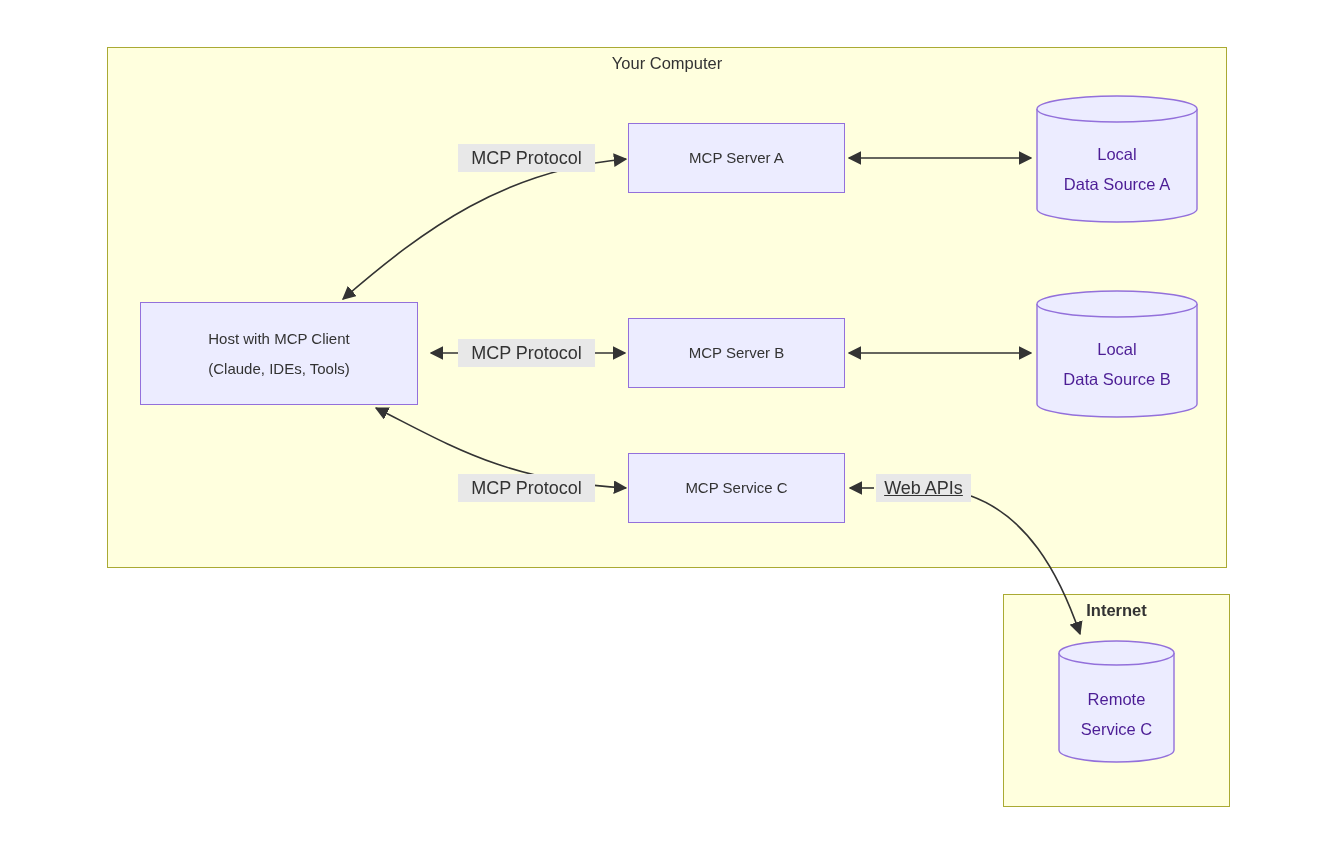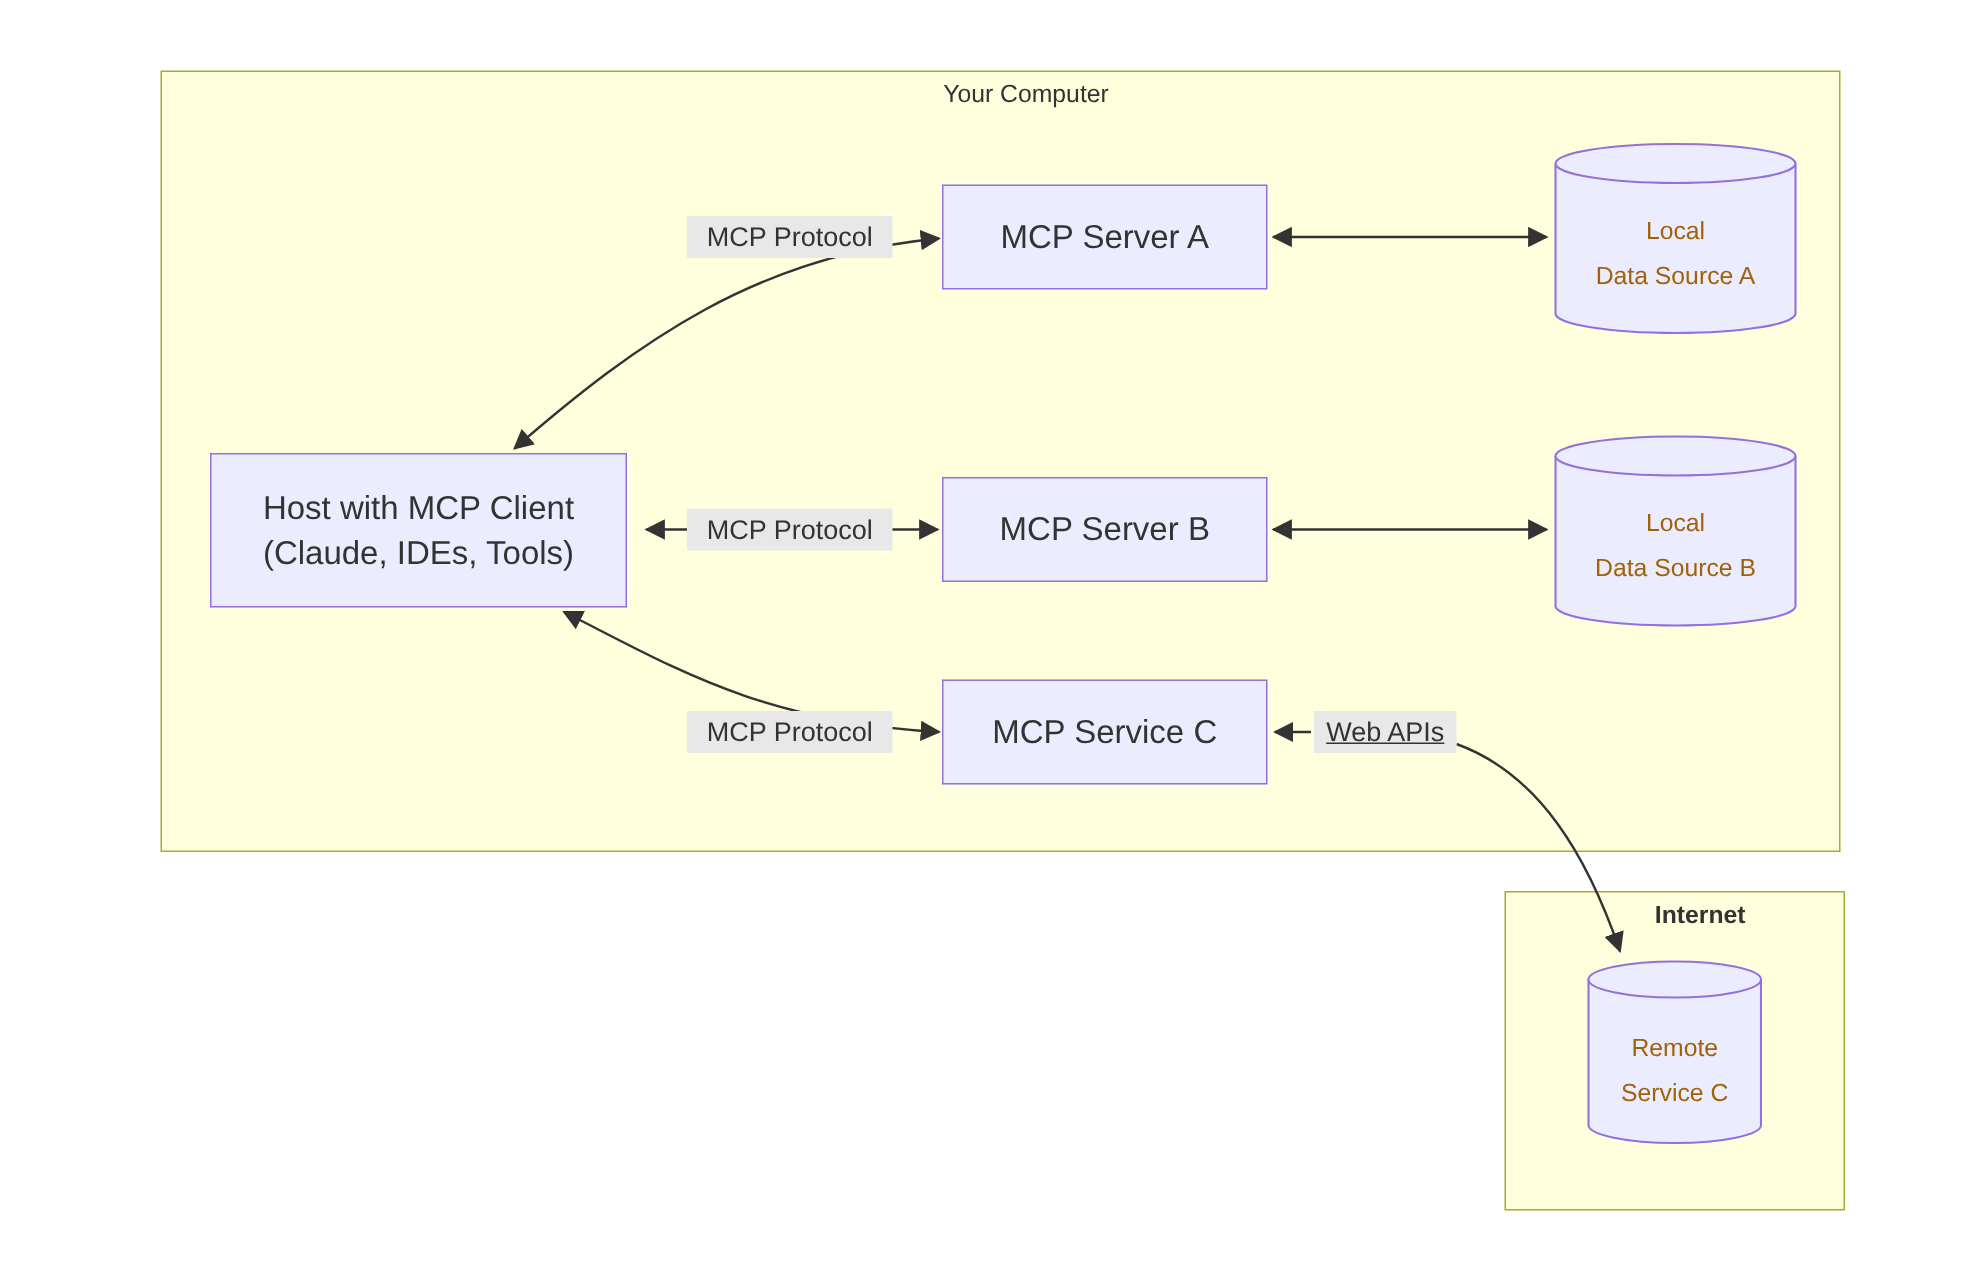--- a/index.html
+++ b/index.html
@@ -6,34 +6,34 @@
   .canvas {
     position:relative; width:1318px; height:858px; background:#ffffff;
     font-family:"Liberation Sans", sans-serif; color:#333333; overflow:hidden;
   }
   .cluster {
     position:absolute; background:#ffffde; border:1px solid #aaaa33; z-index:0;
     box-sizing:border-box;
   }
   .cluster-title {
     position:absolute; top:6px; left:0; width:100%; text-align:center;
-    font-size:16.5px; color:#333333; z-index:2;margin-left:17px;
+    font-size:16.5px; color:#333333; z-index:2;
   }
   .edges { position:absolute; left:0; top:0; z-index:1; }
   .node {
     position:absolute; background:#ececff; border:1.4px solid #9370db;
     box-sizing:border-box; display:flex; flex-direction:column;
     align-items:center; justify-content:center; text-align:center;
-    font-size:22px; line-height:30px; z-index:2;
+    font-size:15px; line-height:30px; z-index:2;
   }
   .cyl { position:absolute; z-index:2; }
   .cyl svg { position:absolute; left:0; top:0; }
   .cyl-text {
     position:absolute; left:0; right:0; top:44px; text-align:center;
-    font-size:16.5px; line-height:30px; color:#a16207;
+    font-size:16.5px; line-height:30px; color:#4c1d95;
   }
   .edge-label {
     position:absolute; background:#e8e8e8; color:#333333; font-size:18px;
     height:28px; line-height:28px; text-align:center; z-index:3;
     box-sizing:border-box;
   }
 </style>
 </head>
 <body>
 

